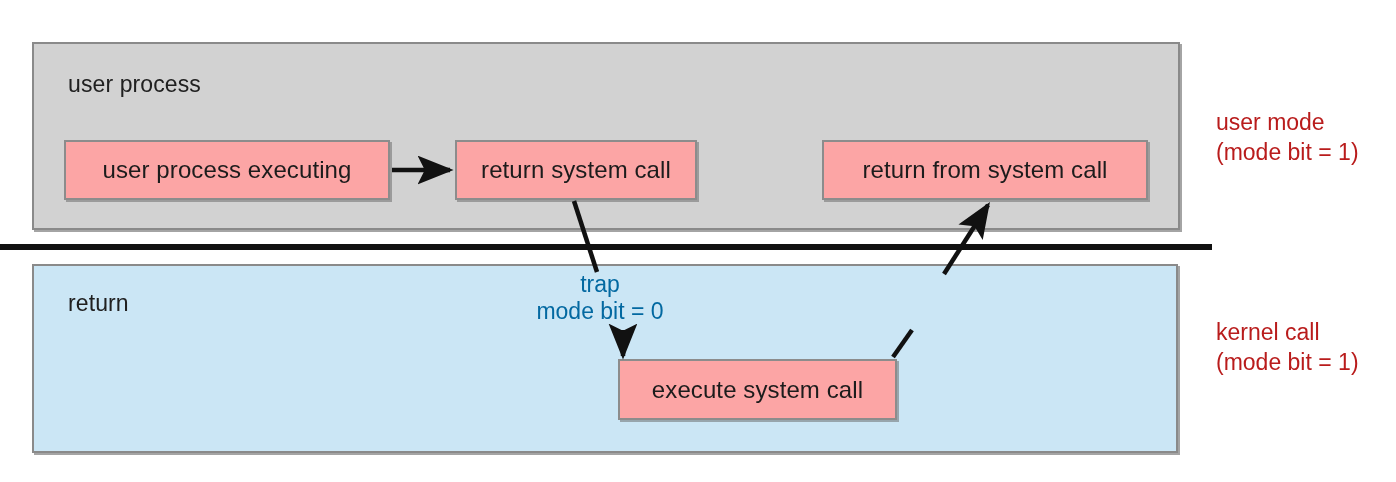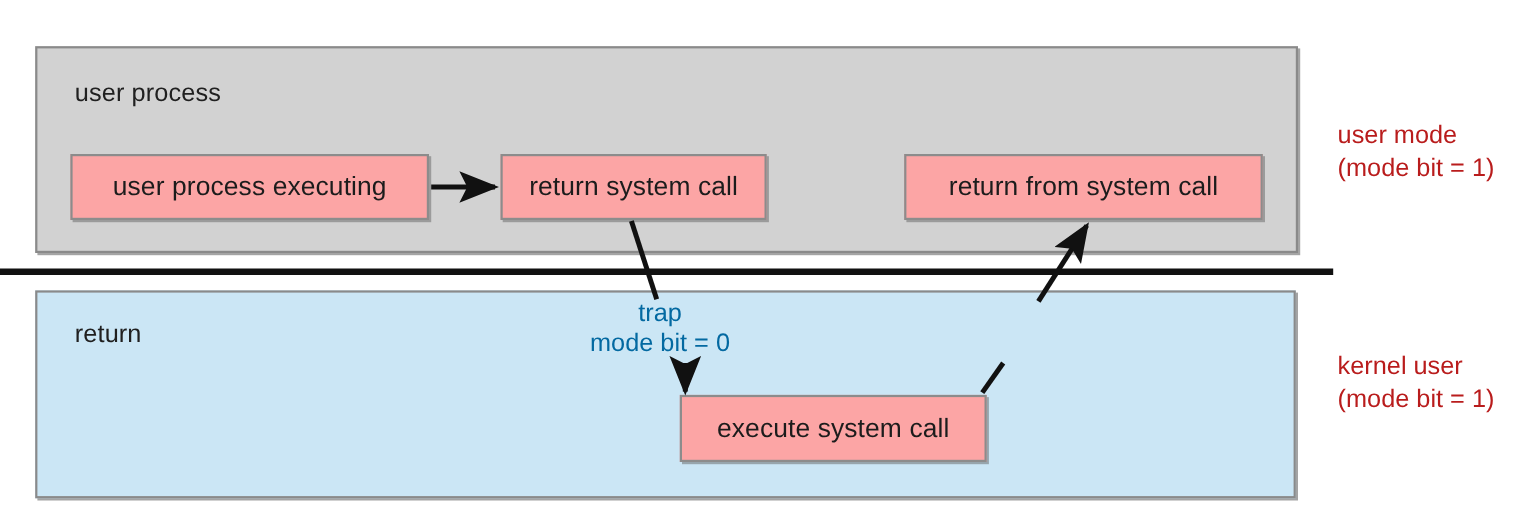--- a/index.html
+++ b/index.html
@@ -181,21 +181,21 @@
     <div>mode bit = 0</div>
   </div>
 
 
   <div class="mode-caption" id="user-mode-caption">
     <div>user mode</div>
     <div>(mode bit = 1)</div>
   </div>
 
   <div class="mode-caption" id="kernel-mode-caption">
-    <div>kernel user</div>
+    <div>kernel call</div>
     <div>(mode bit = 1)</div>
   </div>
 
   <svg id="overlay" viewBox="0 0 1396 482">
     <defs>
       <marker id="arrowhead" markerWidth="9" markerHeight="9" refX="7.2" refY="3.2" orient="auto" markerUnits="strokeWidth">
         <path d="M0,0 L8,3.2 L0,6.4 L1.6,3.2 Z" fill="#111111"></path>
       </marker>
     </defs>
 

